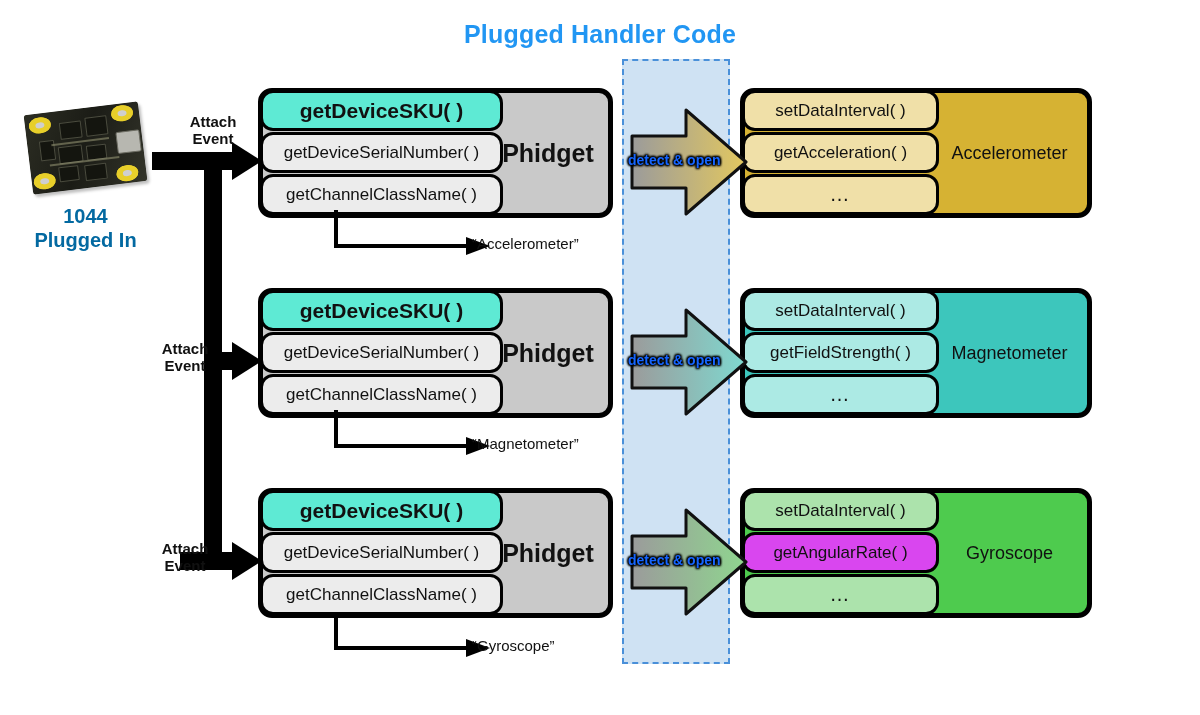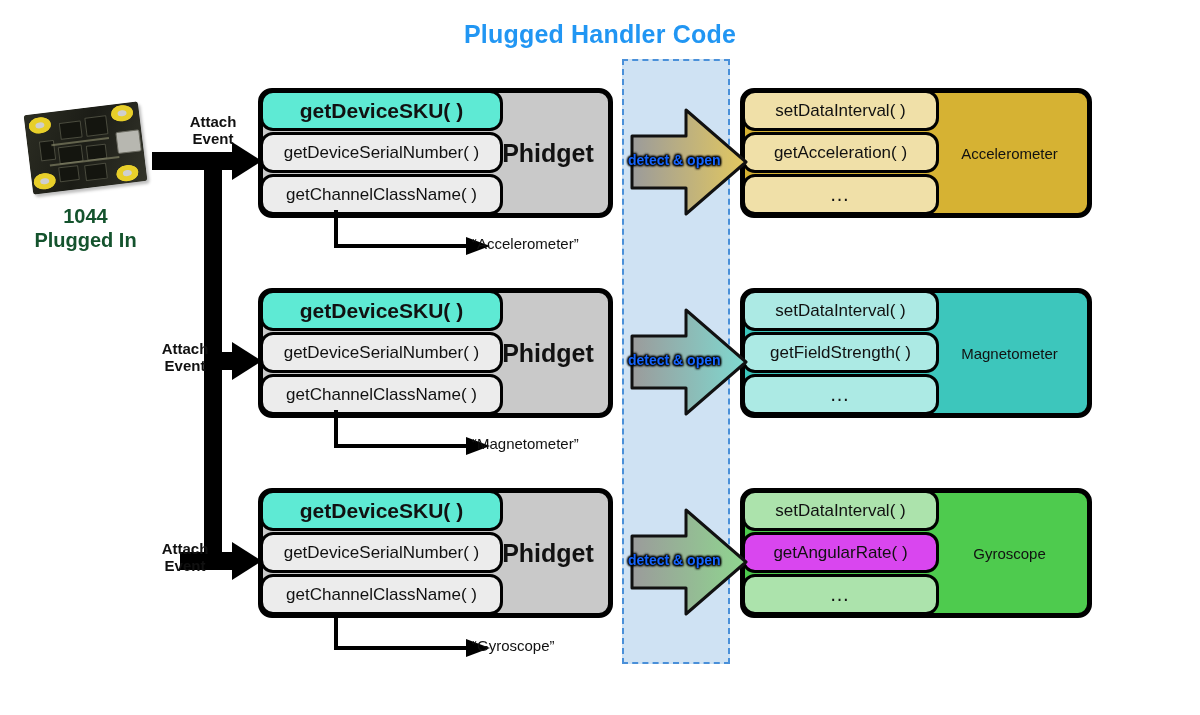--- a/index.html
+++ b/index.html
@@ -117,21 +117,21 @@
     height: 20px;
     background: #b7b7b0;
     border: 1px solid #6d6d63;
     border-radius: 2px;
   }
   .device-label {
     margin-top: 16px;
     font-size: 20px;
     font-weight: bold;
     line-height: 1.2;
-    color: #14532d;
+    color: #0369a1;
   }
 
   
   .bus-svg {
     position: absolute;
     left: 0; top: 0;
     width: 1200px; height: 715px;
     z-index: 3;
     pointer-events: none;
   }
@@ -208,21 +208,21 @@
     box-sizing: border-box;
     z-index: 2;
   }
   .sensor-name {
     position: absolute;
     right: 0; top: 0;
     width: 155px; height: 120px;
     display: flex;
     align-items: center;
     justify-content: center;
-    font-size: 15px;
+    font-size: 18px;
     color: #111;
     text-align: center;
   }
   .sensor-stack {
     position: absolute;
     left: -3px;
     top: -3px;
     width: 197px;
   }
   .sensor-method {

